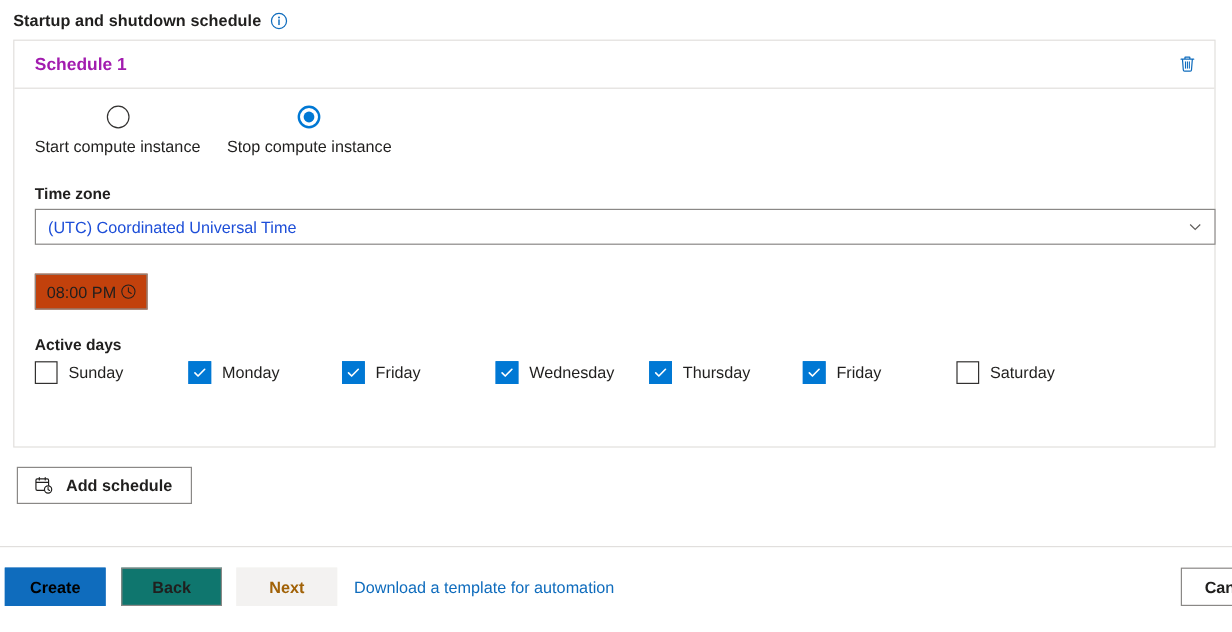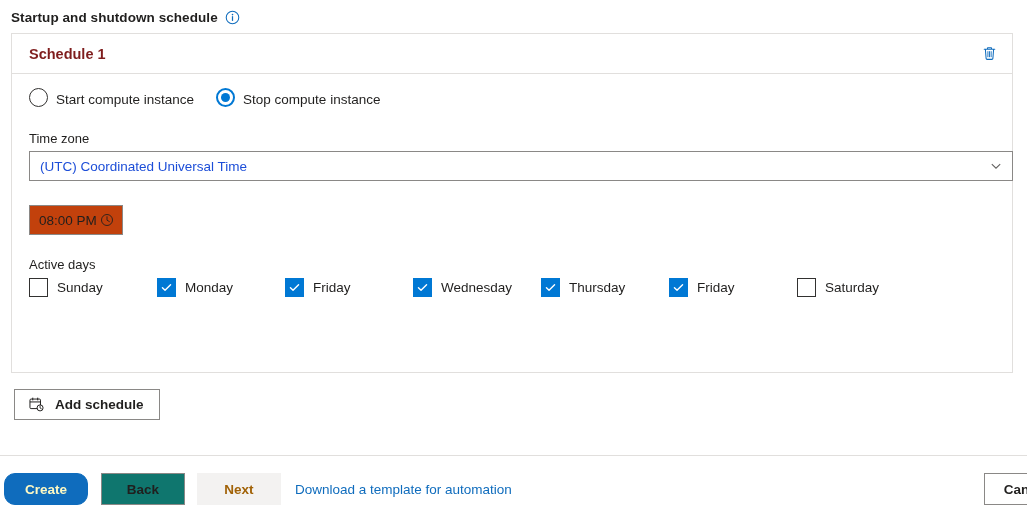--- a/index.html
+++ b/index.html
@@ -54,21 +54,21 @@
     border-bottom: 1px solid #e1dfdd;
     display: flex;
     align-items: center;
     justify-content: space-between;
     padding: 0 8px 0 17px;
     box-sizing: border-box;
   }
   .card-header-title {
     font-size: 14.5px;
     font-weight: bold;
-    color: #7f1d1d;
+    color: #a21caf;
   }
   .delete-btn {
     width: 30px;
     height: 30px;
     display: flex;
     align-items: center;
     justify-content: center;
     background: transparent;
     border: none;
     cursor: pointer;
@@ -82,23 +82,24 @@
 
   
   .radio-group {
     display: flex;
     align-items: center;
     margin-top: 14px;
     gap: 0;
   }
   .radio-option {
     display: flex;
-    align-items: flex-end;
+    align-items: center;
     cursor: pointer;
     gap: 8px;
+    flex-direction: column;
   }
   .radio-option.first { margin-right: 22px; }
   .radio-mark {
     width: 19px;
     height: 19px;
     border-radius: 50%;
     border: 1.6px solid #323130;
     box-sizing: border-box;
     display: block;
     position: relative;
@@ -121,21 +122,21 @@
     background: #0078d4;
   }
   .radio-label {
     font-size: 13.5px;
     color: #201f1e;
   }
 
   
   .field-label {
     font-size: 13px;
-    font-weight: normal;
+    font-weight: bold;
     color: #201f1e;
     margin-bottom: 5px;
   }
   .tz-block { margin-top: 24px; }
   .select-box {
     width: 984px;
     height: 30px;
     border: 1px solid #8a8886;
     box-sizing: border-box;
     background: #ffffff;
@@ -254,25 +255,24 @@
     box-sizing: border-box;
     cursor: pointer;
     border: 1px solid transparent;
     display: flex;
     align-items: center;
     justify-content: center;
     padding: 0 12px;
   }
   .btn-primary {
     background: #0f6cbd;
-    color: #fef9c3;
+    color: #000000;
     border-color: #0f6cbd;
     min-width: 84px;
     margin-left: 4px;
-    border-radius: 11px;
   }
   .btn-default {
     background: #0f766e;
     color: #201f1e;
     border-color: #8a8886;
     min-width: 84px;
     margin-left: 13px;
   }
   .btn-disabled {
     background: #f3f2f1;

